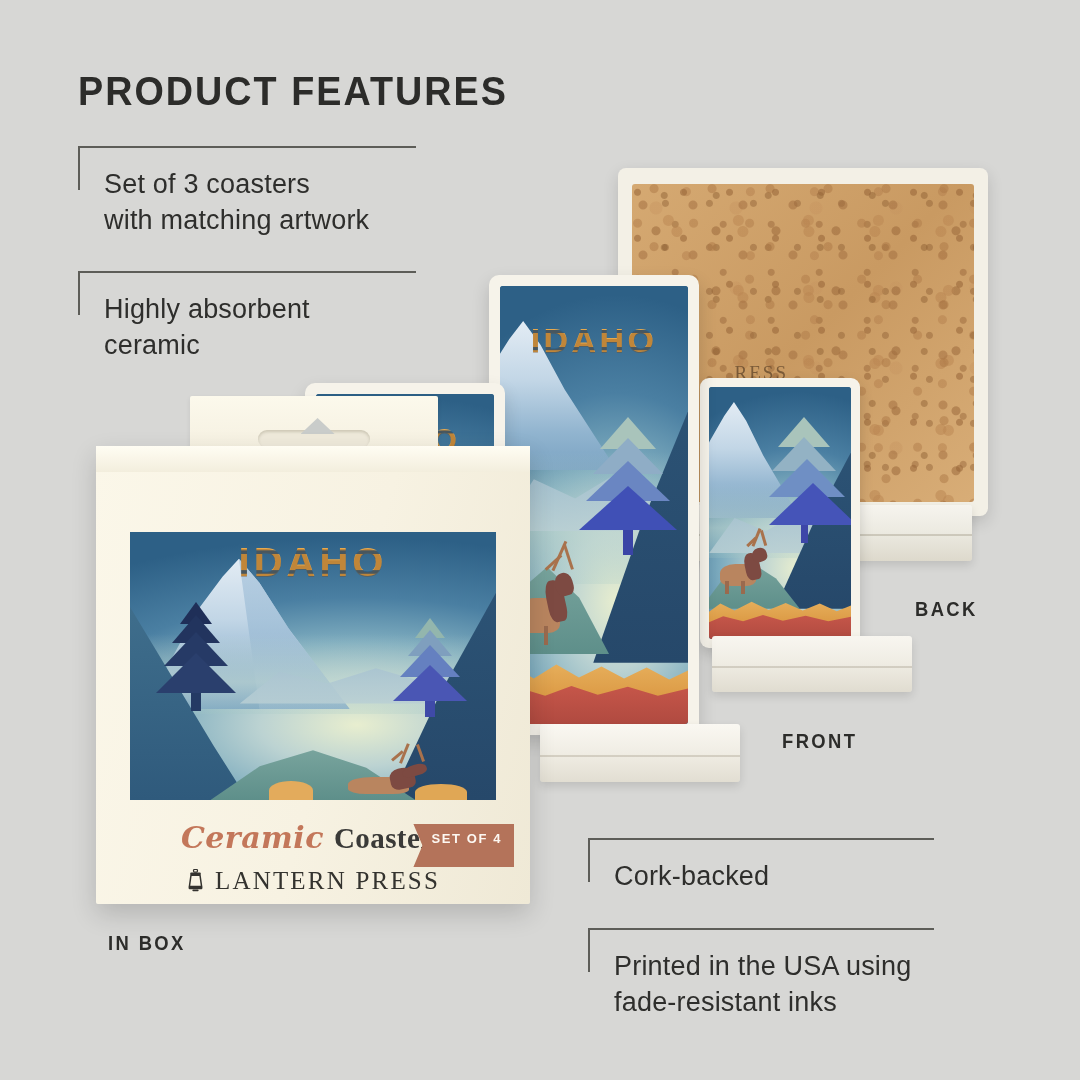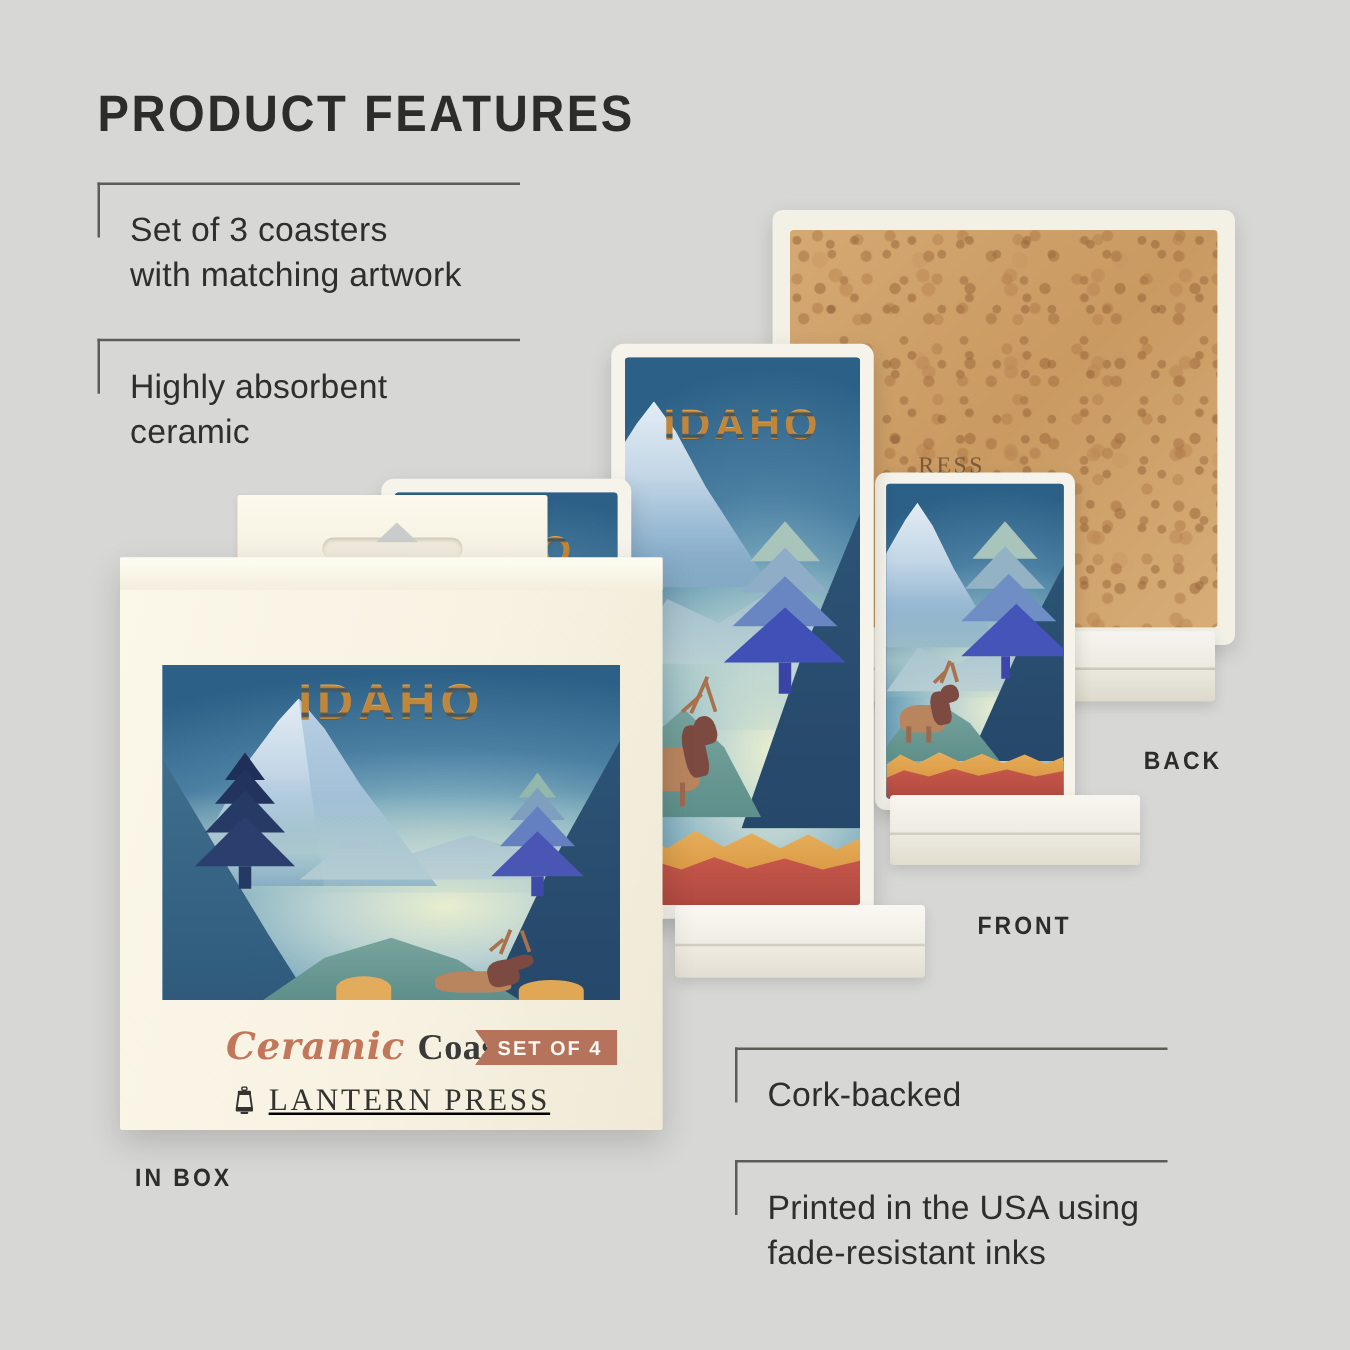--- a/index.html
+++ b/index.html
@@ -289,29 +289,29 @@
   .brand-line1 { white-space: nowrap; }
   .brand-script {
     font-family: "DejaVu Serif", serif; font-style: italic; font-weight: bold;
     font-size: 30px; color: #c3775a; letter-spacing: .5px;
   }
   .brand-serif {
     font-family: "Liberation Serif", serif; font-weight: bold;
     font-size: 29px; color: #3a3a38; margin-left: 10px; letter-spacing: .4px;
   }
   .ribbon {
-    position: absolute; right: 36px; top: 4px;
+    position: absolute; right: 16px; top: 4px;
     background: #b4735a; color: #fdf8f2;
     font-family: "Liberation Sans Narrow", "Liberation Sans", sans-serif;
-    font-weight: bold; font-size: 16px; letter-spacing: 1.6px;
-    padding: 7px 12px 3px 18px;
+    font-weight: bold; font-size: 13px; letter-spacing: 1.6px;
+    padding: 7px 12px 21px 18px;
     clip-path: polygon(0% 0%, 100% 0%, 100% 100%, 0% 100%, 9% 50%);
   }
   .brand-line2 {
-    margin-top: 12px; display: flex; align-items: center; justify-content: center; gap: 10px; text-decoration: underline;
+    margin-top: 12px; display: flex; align-items: center; justify-content: center; gap: 10px;
   }
   .lantern-icon { display: block; }
   .brand-press {
     font-family: "Liberation Serif", serif; font-size: 25px; letter-spacing: 2.2px;
     color: #34332f;
   }
 </style>
 </head>
 <body>
 

